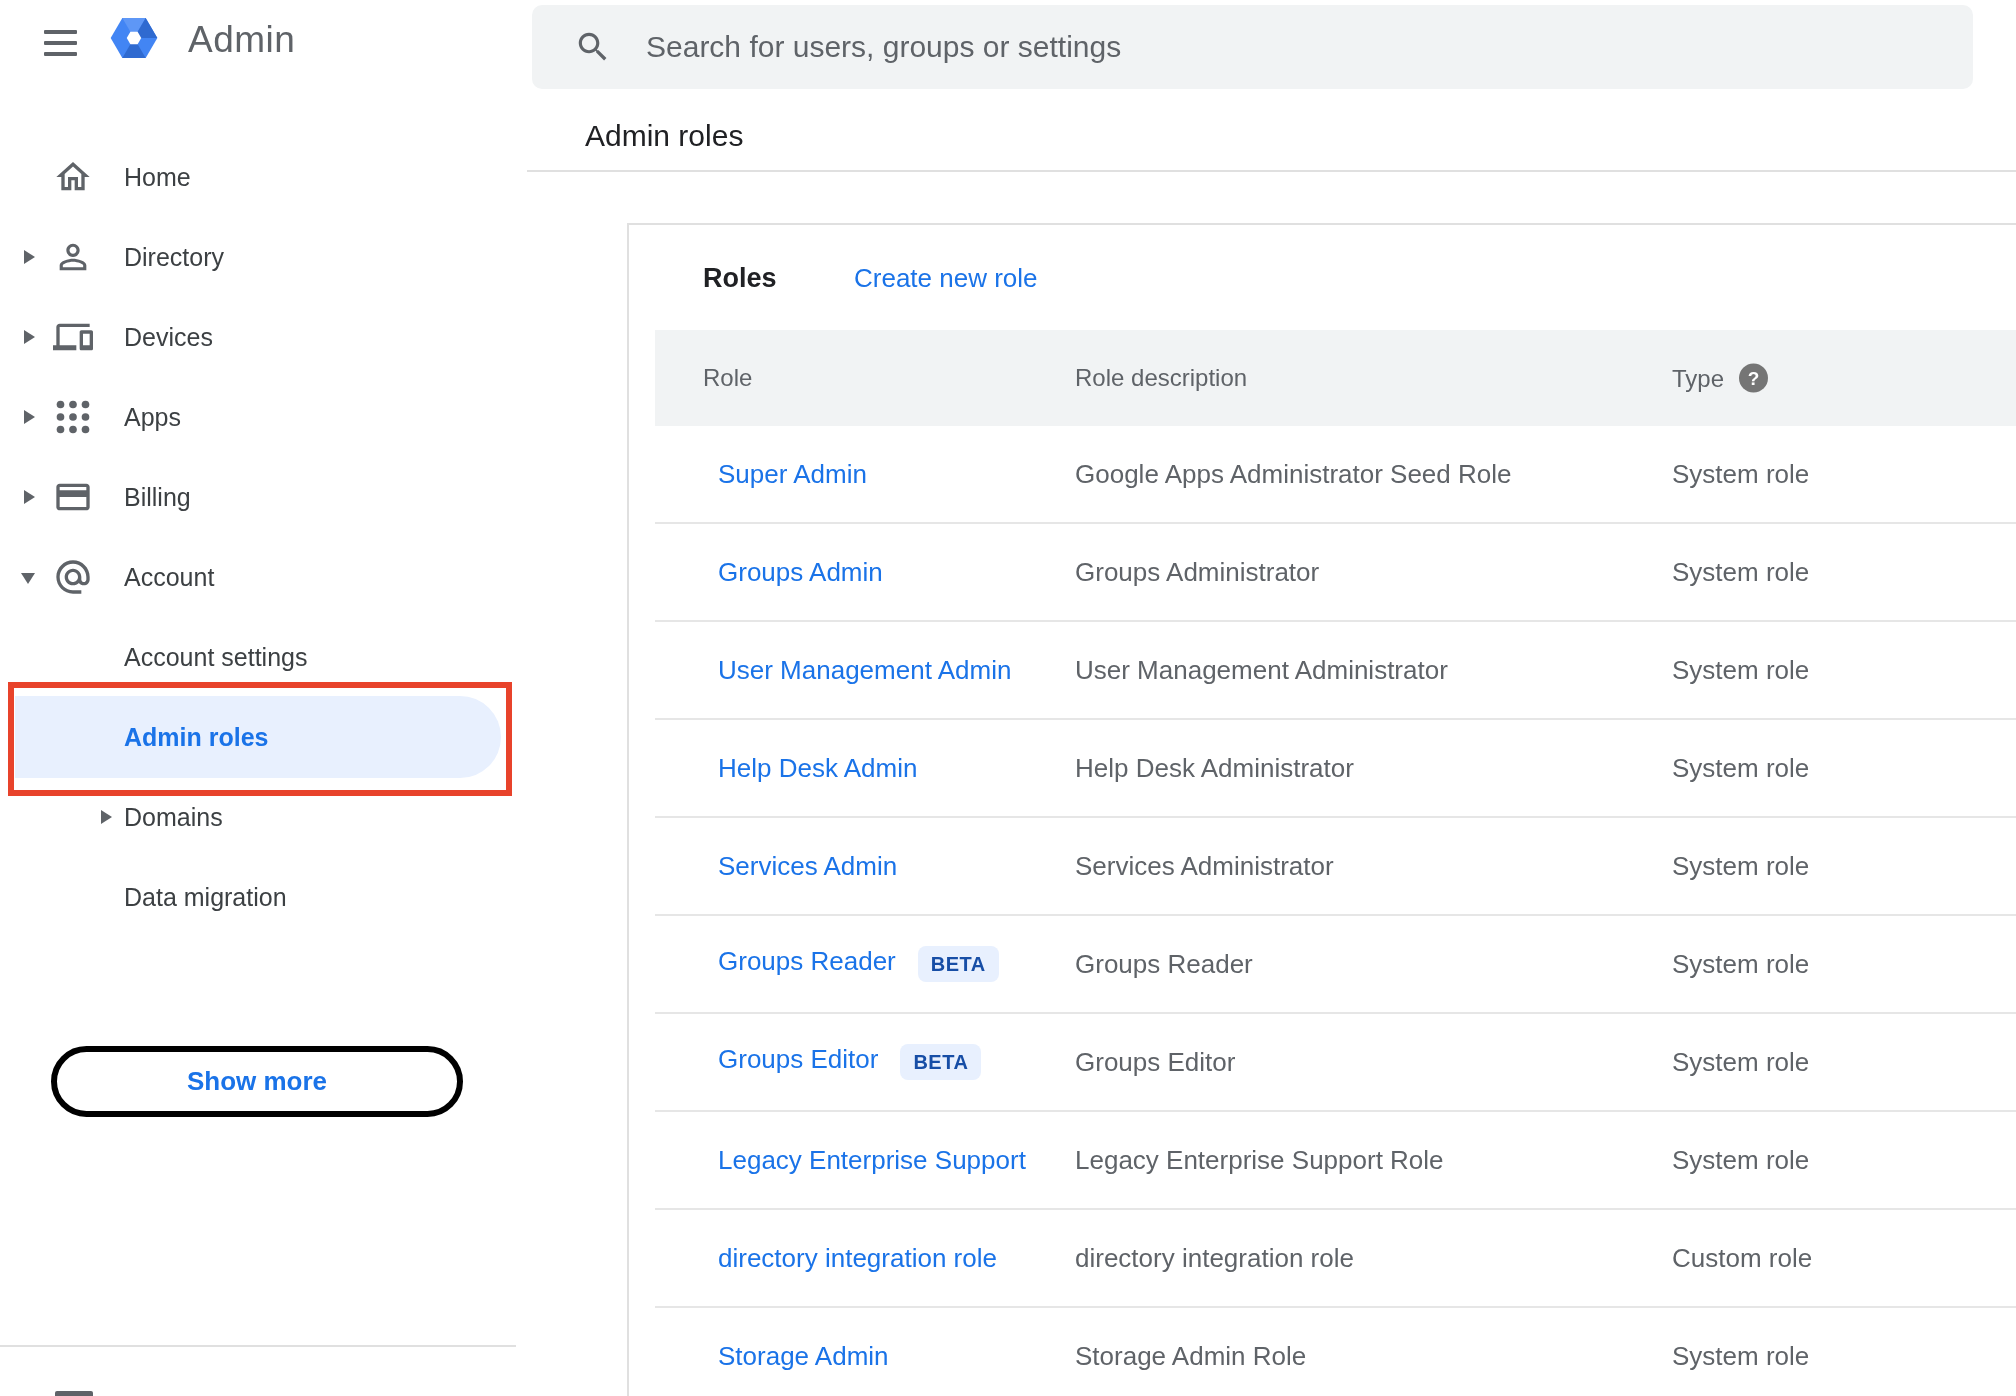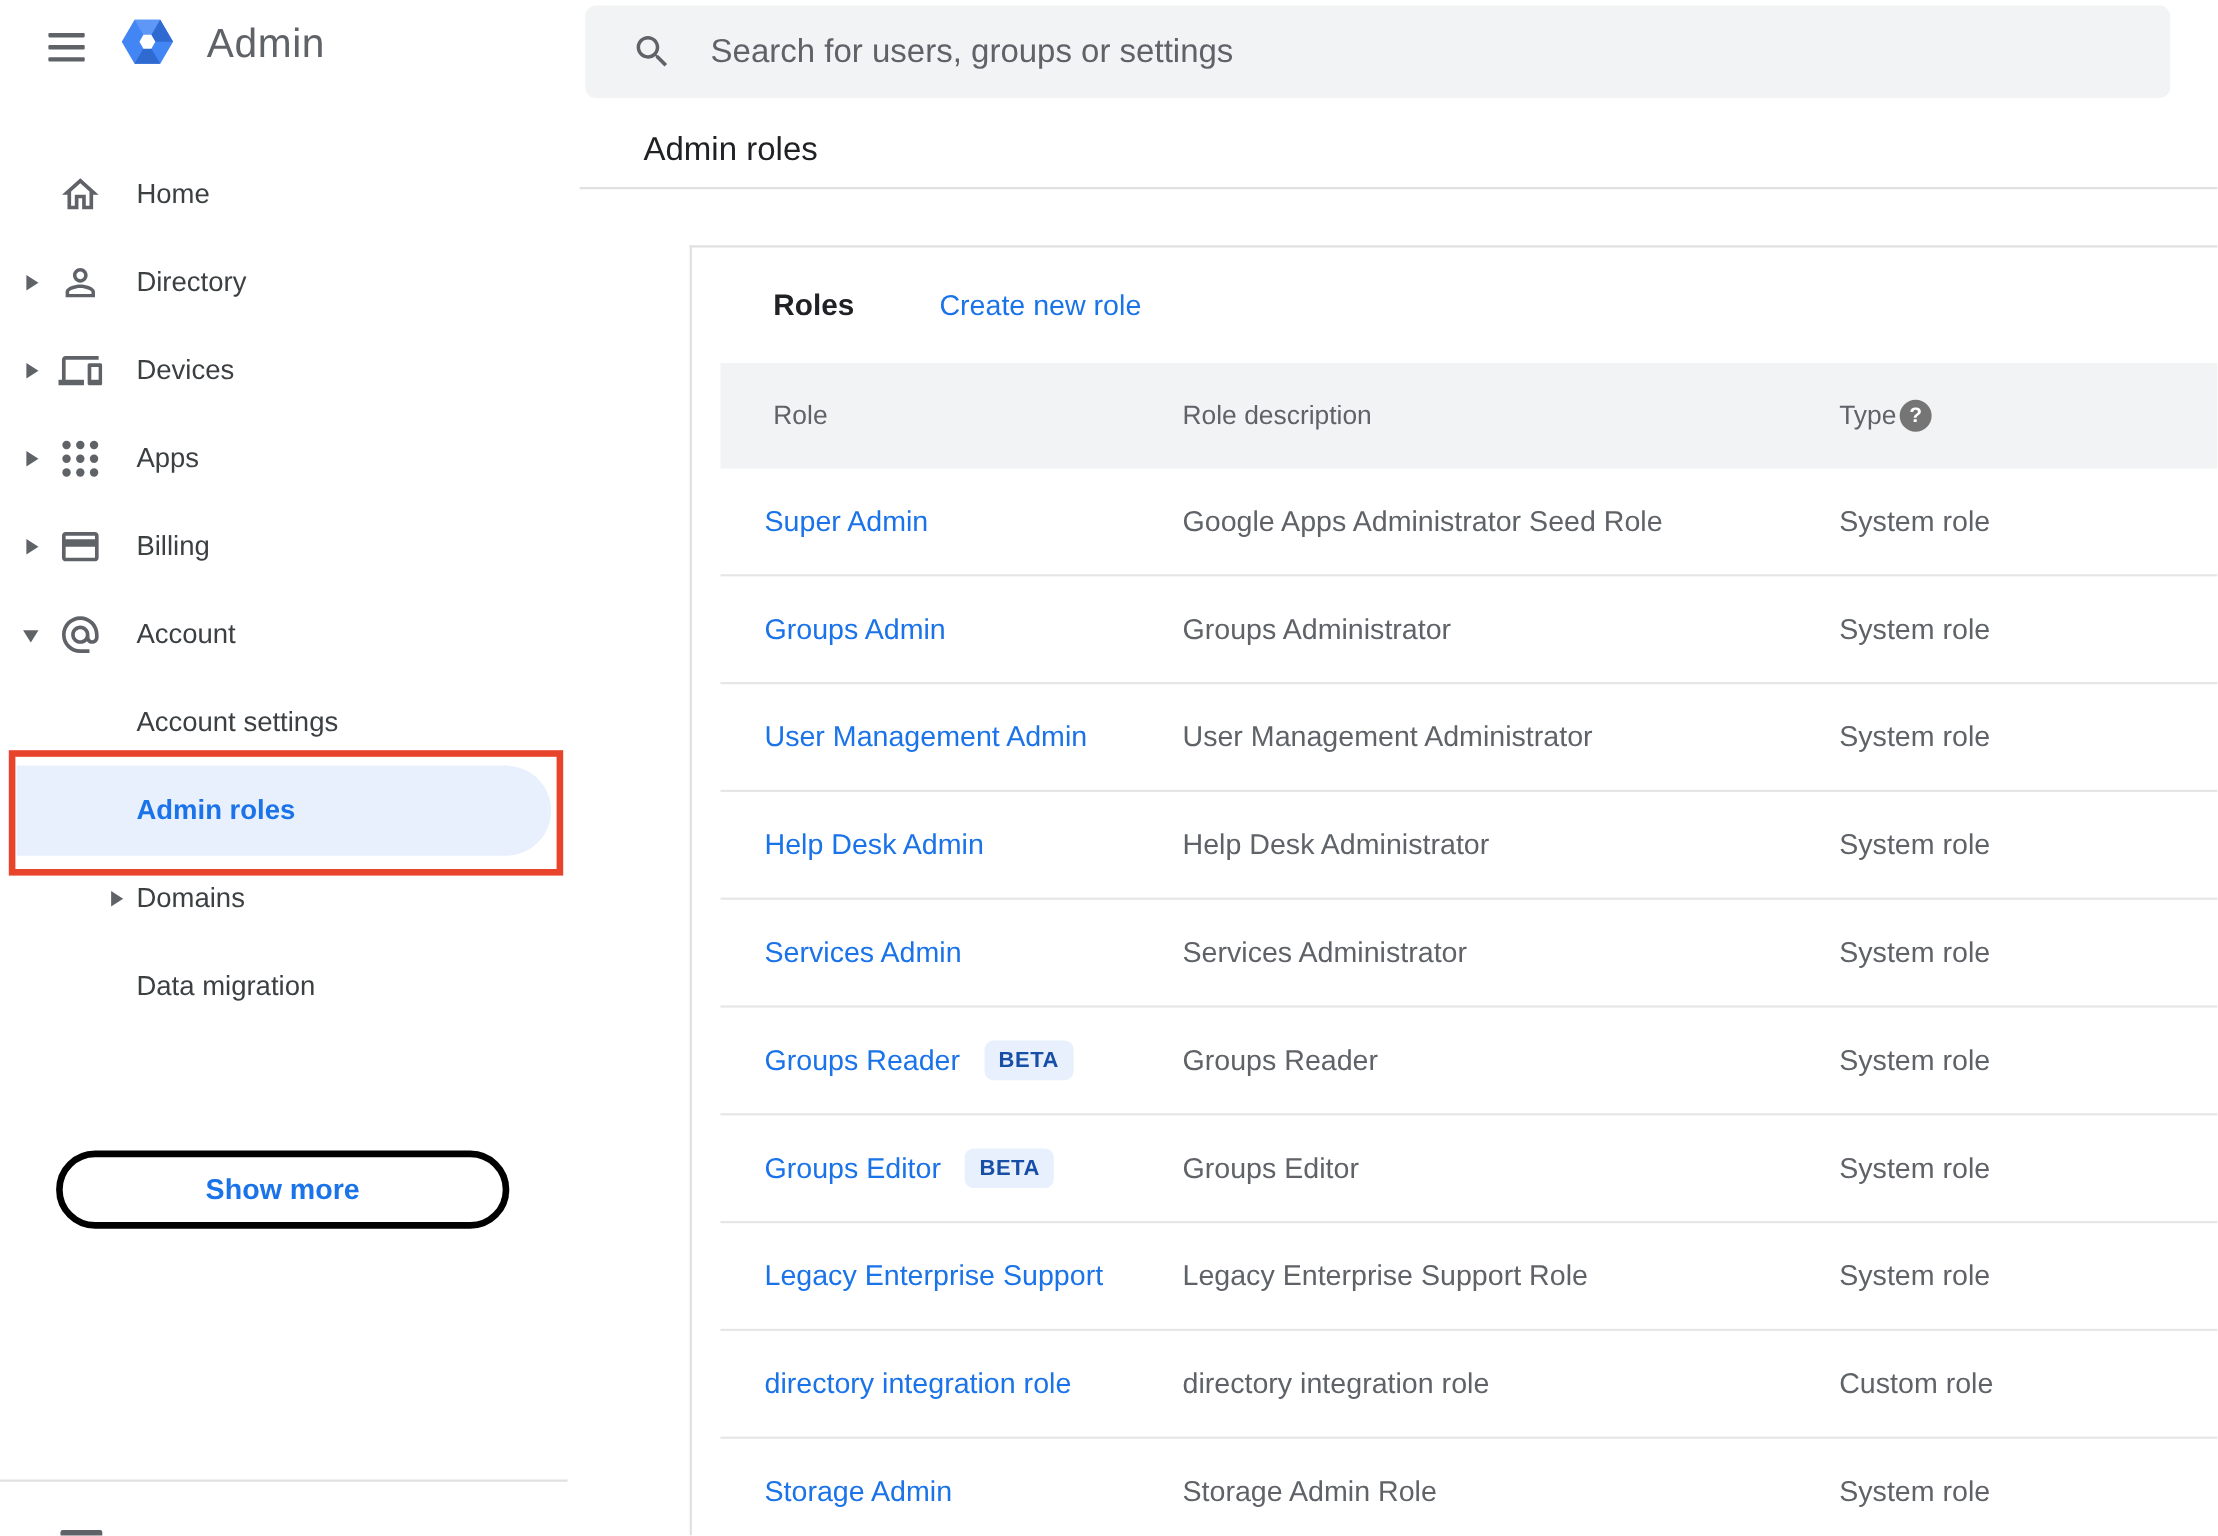--- a/index.html
+++ b/index.html
@@ -59,27 +59,27 @@
   .card-header { position:relative; height:105px; }
   .card-title { position:absolute; left:48px; top:50%; transform:translateY(-50%);
     font-size:27px; font-weight:bold; color:#202124; }
   .create-link { position:absolute; left:199px; top:50%; transform:translateY(-50%);
     font-size:26px; color:var(--accent); text-decoration:none; cursor:pointer; }
 
   .thead { position:relative; height:96px; background:#f1f3f4; }
   .th { position:absolute; top:50%; transform:translateY(-50%); font-size:24px; color:#5f6368; }
   .th.c-role { left:48px; }
   .th.c-desc { left:420px; }
-  .th.c-type { left:1017px; display:flex; align-items:center; gap:3px; }
+  .th.c-type { left:1017px; display:flex; align-items:center; gap:15px; }
   .help-icon { width:29px; height:29px; border-radius:50%; background:#757575; color:#fff;
     font-size:19px; font-weight:bold; display:inline-flex; align-items:center; justify-content:center; cursor:pointer; }
 
   .tbody .row { position:relative; height:98px; border-bottom:2px solid #e6e6e6; }
   .cell { position:absolute; top:50%; transform:translateY(-50%); font-size:26px; white-space:nowrap; }
-  .cell.c-role { left:40px; display:flex; align-items:center; }
+  .cell.c-role { left:63px; display:flex; }
   .cell.c-desc { left:420px; color:#5f6368; }
   .cell.c-type { left:1017px; color:#5f6368; }
   .role-link { color:var(--accent); text-decoration:none; cursor:pointer; }
   .beta-badge { margin-left:22px; background:#e8f0fe; color:#174ea6; font-size:20px; font-weight:bold;
     letter-spacing:.5px; padding:8px 13px; border-radius:8px; line-height:1; }
 </style>
 </head>
 <body>
 
 <div class="stage">

